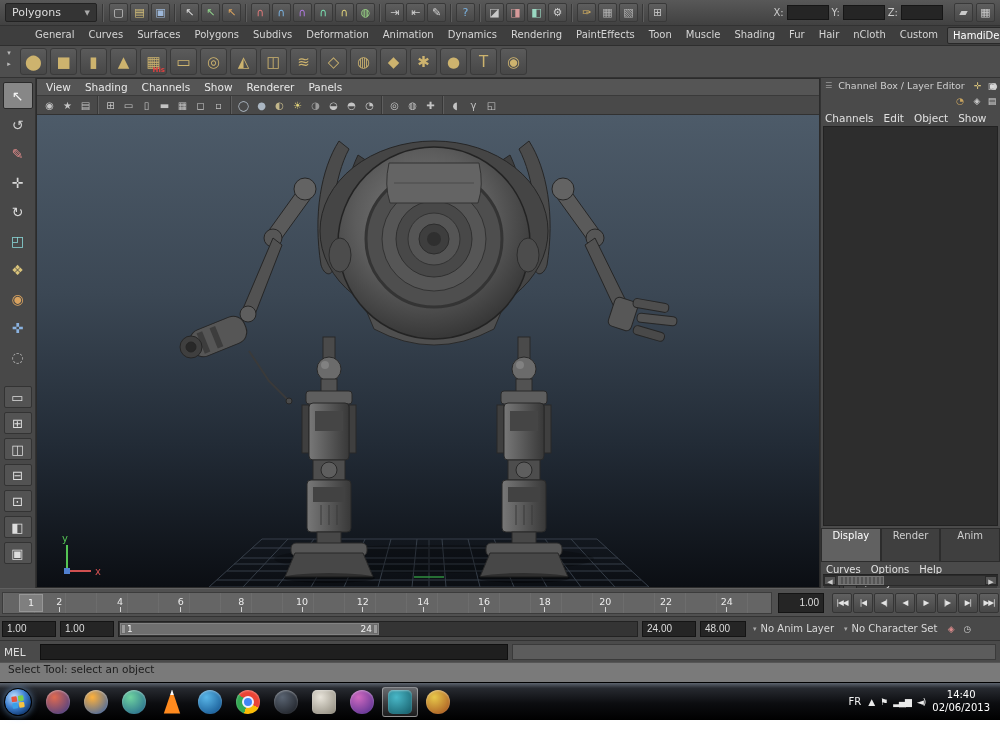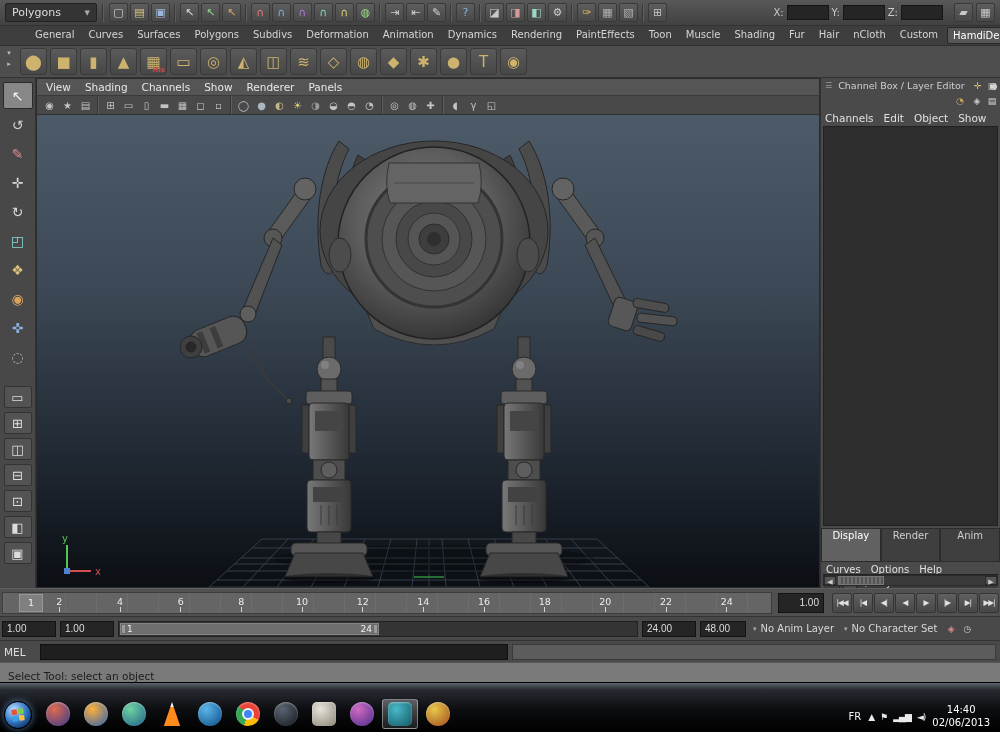--- a/index.html
+++ b/index.html
@@ -104,24 +104,24 @@
   .dropdown{display:flex;align-items:center;gap:4px;color:#d8d8d8;font-size:10px;padding:0 3px;white-space:nowrap}
   .dropdown b{font-size:7px;color:#aaa;font-weight:normal}
 
   
   .command-line{top:640px;height:22px;background:#4a4a4a;border-top:1px solid #333;display:flex;align-items:center;gap:4px;padding:0 4px}
   .mel-label{font-size:10.5px;color:#e0e0e0;width:32px}
   .mel-input{width:468px;height:16px;background:#1f1f1f;border:1px solid #101010;color:#ddd;font-size:10px;padding:0 4px}
   .mel-result{flex:1;height:16px;background:#5c5c5c;border:1px solid #3a3a3a}
 
   
-  .help-line{top:662px;height:20px;background:#7a7a7a;border-top:1px solid #565656;display:flex;align-items:flex-end;padding:0 8px;font-size:10.5px;color:#1d1d1d}
-
-  
-  .taskbar{position:absolute;top:682px;left:0;width:1000px;height:50px;background:linear-gradient(180deg,#5c636d 0%,#272a30 14%,#0c0d10 55%,#000 100%);display:flex;align-items:flex-end;padding:3px 4px;border-top:1px solid #000}
+  .help-line{top:662px;height:20px;background:#7a7a7a;border-top:1px solid #565656;display:flex;align-items:flex-start;padding:0 8px;font-size:10.5px;color:#1d1d1d}
+
+  
+  .taskbar{position:absolute;top:682px;left:0;width:1000px;height:38px;background:linear-gradient(180deg,#5c636d 0%,#272a30 14%,#0c0d10 55%,#000 100%);display:flex;align-items:center;padding:3px 4px;border-top:1px solid #000}
   .start-orb{width:28px;height:28px;border-radius:50%;background:radial-gradient(circle at 35% 30%,#bfe0ff,#3c7fd0 45%,#0a2c5e 85%);border:1px solid #000;display:flex;align-items:center;justify-content:center;margin-right:8px;box-shadow:0 0 7px rgba(130,190,255,.55)}
   .tb-slot{width:36px;height:30px;display:flex;align-items:center;justify-content:center;border-radius:3px;position:relative}
   .tb-slot.active{background:linear-gradient(rgba(255,255,255,.30),rgba(255,255,255,.10));border:1px solid rgba(255,255,255,.38)}
   .tb-ic{position:relative;width:24px;height:24px;border-radius:50%;box-shadow:inset 0 1px 2px rgba(255,255,255,.4)}
   .tb-chrome{background:conic-gradient(#ea4335 0 120deg,#fbbc05 120deg 200deg,#34a853 200deg 310deg,#ea4335 310deg 360deg)}
   .tb-chrome::after{content:"";position:absolute;inset:6px;border-radius:50%;background:#4285f4;border:2px solid #eef}
   .tray{margin-left:auto;display:flex;align-items:center;gap:7px;color:#f2f2f2;font-size:10px;padding-right:6px}
   .tray-ic{font-size:9px;color:#eaeaea;letter-spacing:-1px}
   .clock{text-align:center;font-size:10px;line-height:1.25;color:#fff}
 </style>

